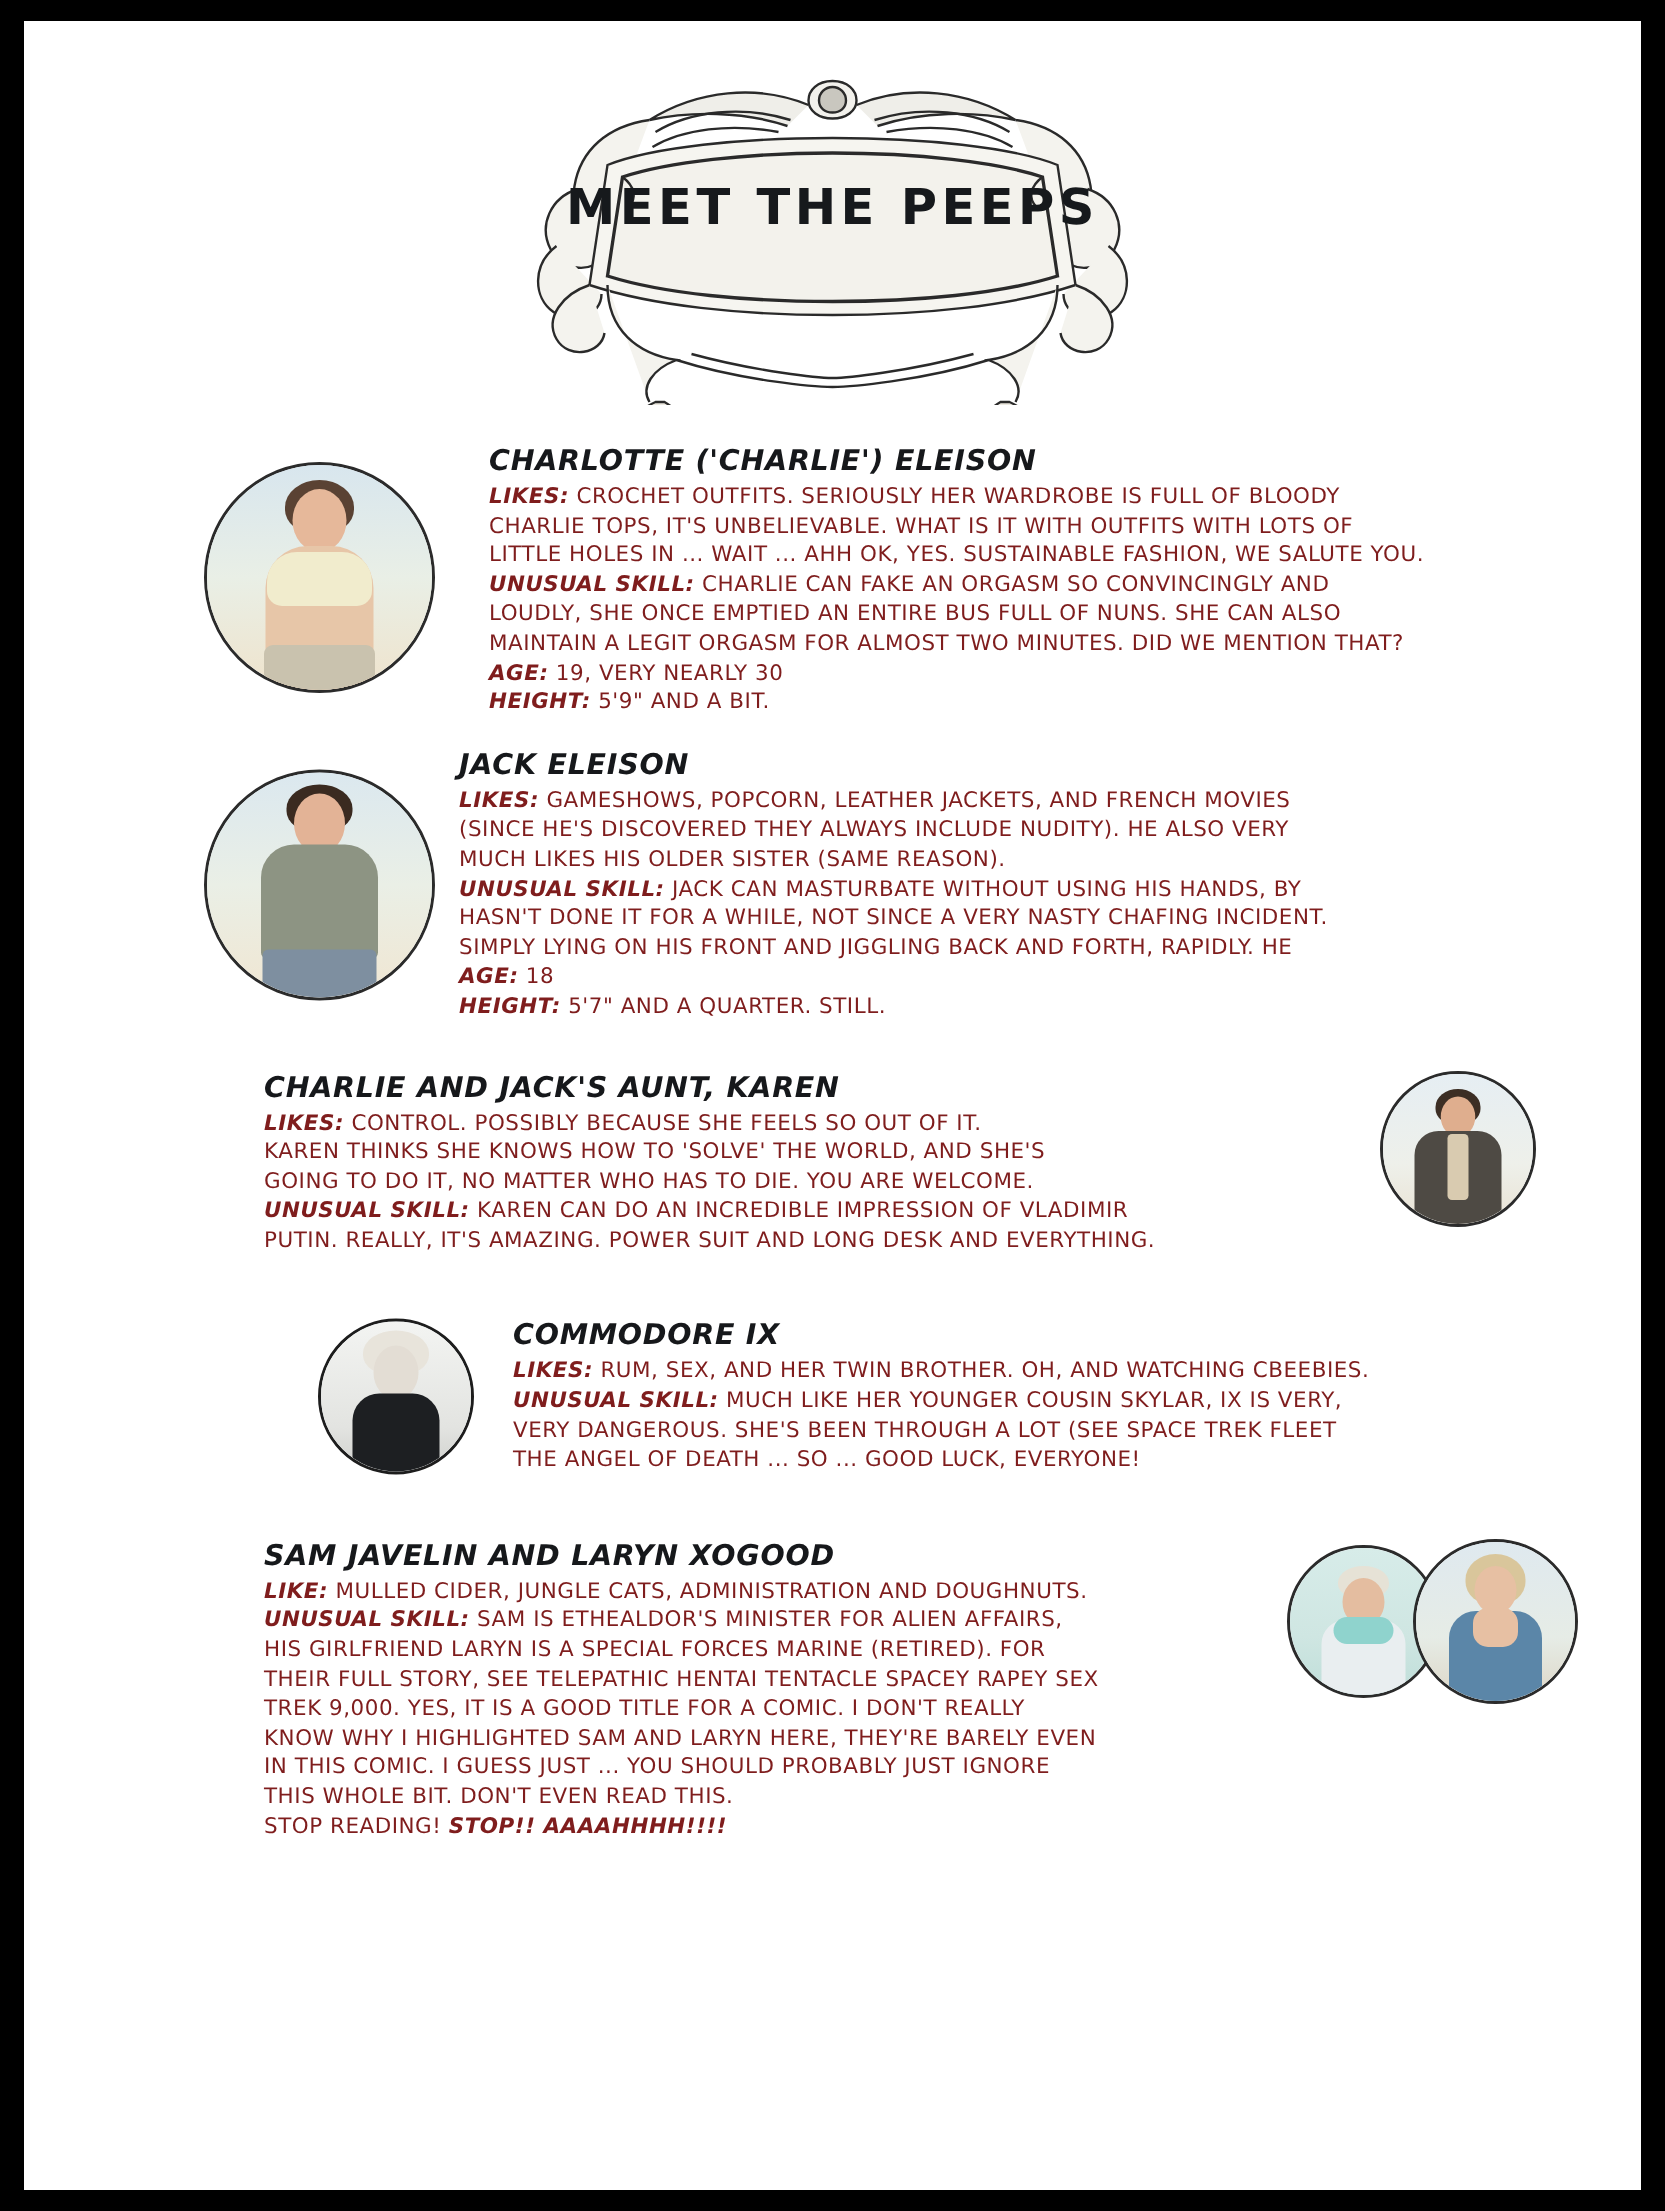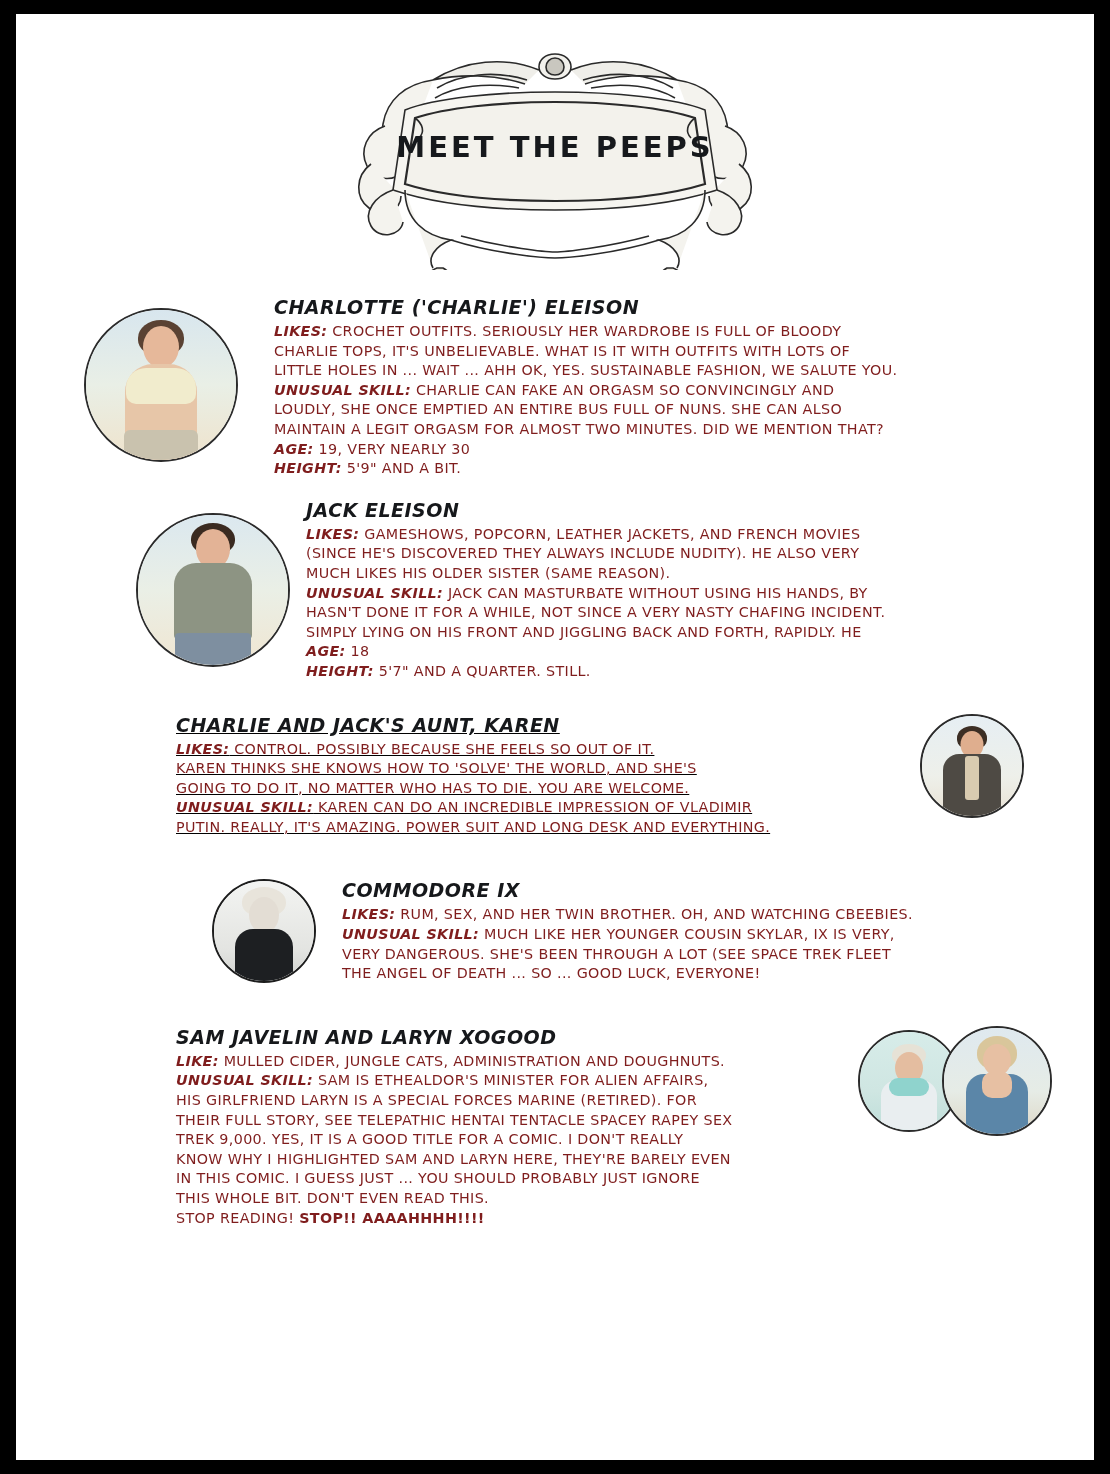--- a/index.html
+++ b/index.html
@@ -31,25 +31,25 @@
   .banner-svg {
     position: absolute;
     left: 50%;
     transform: translateX(-50%);
     top: 26px;
   }
   .banner-title {
     position: absolute;
     left: 50%;
     transform: translateX(-50%);
-    top: 116px;
+    top: 104px;
     width: 380px;
     text-align: center;
     font-family: "DejaVu Sans", sans-serif;
-    font-size: 29px;
+    font-size: 33px;
     font-weight: bold;
     letter-spacing: 3px;
     color: #16191c;
   }
 
   
   .entry {
     position: relative;
     display: flex;
     align-items: flex-start;
@@ -110,21 +110,21 @@
     line-height: 19.6px;
     letter-spacing: 0.35px;
     color: #7f1d1d;
     margin: 0;
   }
   .lbl {
     font-weight: bold;
     font-style: italic;
   }
   .it { }
-  .bi { font-weight: bold; }
+  .bi { font-weight: bold; font-style: italic; }
 </style>
 </head>
 <body>
 
 <div id="page">
 
   <div class="banner-wrap">
     <svg class="banner-svg" width="600" height="230" viewBox="0 0 600 230">
       <g fill="none" stroke="#2a2a2a" stroke-width="1.6">
 
@@ -164,21 +164,21 @@
         <path d="M138 150 C120 156 108 172 116 186 C124 200 146 196 148 182" fill="#f4f3ee"></path>
         <path d="M462 150 C480 156 492 172 484 186 C476 200 454 196 452 182" fill="#f4f3ee"></path>
 
         <path d="M160 78 C168 84 170 92 164 98"></path>
         <path d="M440 78 C432 84 430 92 436 98"></path>
       </g>
     </svg>
     <div class="banner-title">MEET THE PEEPS</div>
   </div>
 
-  <div class="entry" style="margin-top:8px; padding-left:68px;">
+  <div class="entry" style="margin-top:8px; padding-left:120px;">
     <div class="portrait" style="width:150px;height:150px;margin-top:18px;">
       <div class="ph-sky" style="background:linear-gradient(#d8e6ee 0%, #e9efe6 50%, #efe3cc 100%);"></div>
       <div class="ph-fig" style="width:150px;height:150px;">
         <div class="fig-hair" style="top:10px;width:46px;height:36px;background:#5a4233;"></div>
         <div class="fig-head" style="top:16px;width:36px;height:42px;background:#e6b89a;"></div>
         <div class="fig-body" style="top:54px;width:72px;height:96px;background:#e7c6a8;"></div>
         <div class="fig-body" style="top:58px;width:70px;height:36px;background:#f1eccd;border-radius:20px 20px 10px 10px;"></div>
         <div class="fig-body" style="top:120px;width:74px;height:34px;background:#c9c2ae;border-radius:6px;"></div>
       </div>
     </div>
@@ -211,21 +211,21 @@
       <p class="char-line"><span>(SINCE HE'S DISCOVERED THEY ALWAYS INCLUDE NUDITY). HE ALSO VERY</span></p>
       <p class="char-line"><span>MUCH LIKES HIS OLDER SISTER (SAME REASON).</span></p>
       <p class="char-line"><span class="lbl">UNUSUAL SKILL:</span><span> JACK CAN MASTURBATE WITHOUT USING HIS HANDS, BY</span></p>
       <p class="char-line"><span>HASN'T DONE IT FOR A WHILE, NOT SINCE A VERY NASTY CHAFING INCIDENT.</span></p>
       <p class="char-line"><span>SIMPLY LYING ON HIS FRONT AND JIGGLING BACK AND FORTH, RAPIDLY. HE</span></p>
       <p class="char-line"><span class="lbl">AGE:</span><span> 18</span></p>
       <p class="char-line"><span class="lbl">HEIGHT:</span><span> 5'7" AND A QUARTER. STILL.</span></p>
     </div>
   </div>
 
-  <div class="entry" style="margin-top:32px; padding-left:160px; padding-right:70px;text-decoration:underline;">
+  <div class="entry" style="margin-top:32px; padding-left:160px; padding-right:70px;">
     <div class="text-col" style="padding-top:0;">
       <div class="char-name">CHARLIE AND JACK'S AUNT, KAREN</div>
       <p class="char-line"><span class="lbl">LIKES:</span><span> CONTROL. POSSIBLY BECAUSE SHE FEELS SO OUT OF IT.</span></p>
       <p class="char-line"><span>KAREN THINKS SHE KNOWS HOW TO 'SOLVE' THE WORLD, AND SHE'S</span></p>
       <p class="char-line"><span>GOING TO DO IT, NO MATTER WHO HAS TO DIE. YOU ARE WELCOME.</span></p>
       <p class="char-line"><span class="lbl">UNUSUAL SKILL:</span><span> KAREN CAN DO AN INCREDIBLE IMPRESSION OF VLADIMIR</span></p>
       <p class="char-line"><span>PUTIN. REALLY, IT'S AMAZING. POWER SUIT AND LONG DESK AND EVERYTHING.</span></p>
     </div>
     <div class="portrait" style="width:100px;height:100px;margin-left:22px;margin-top:0;">
       <div class="ph-sky" style="background:linear-gradient(#e6eef3 0%, #eef0ea 60%, #e9e2d4 100%);"></div>

